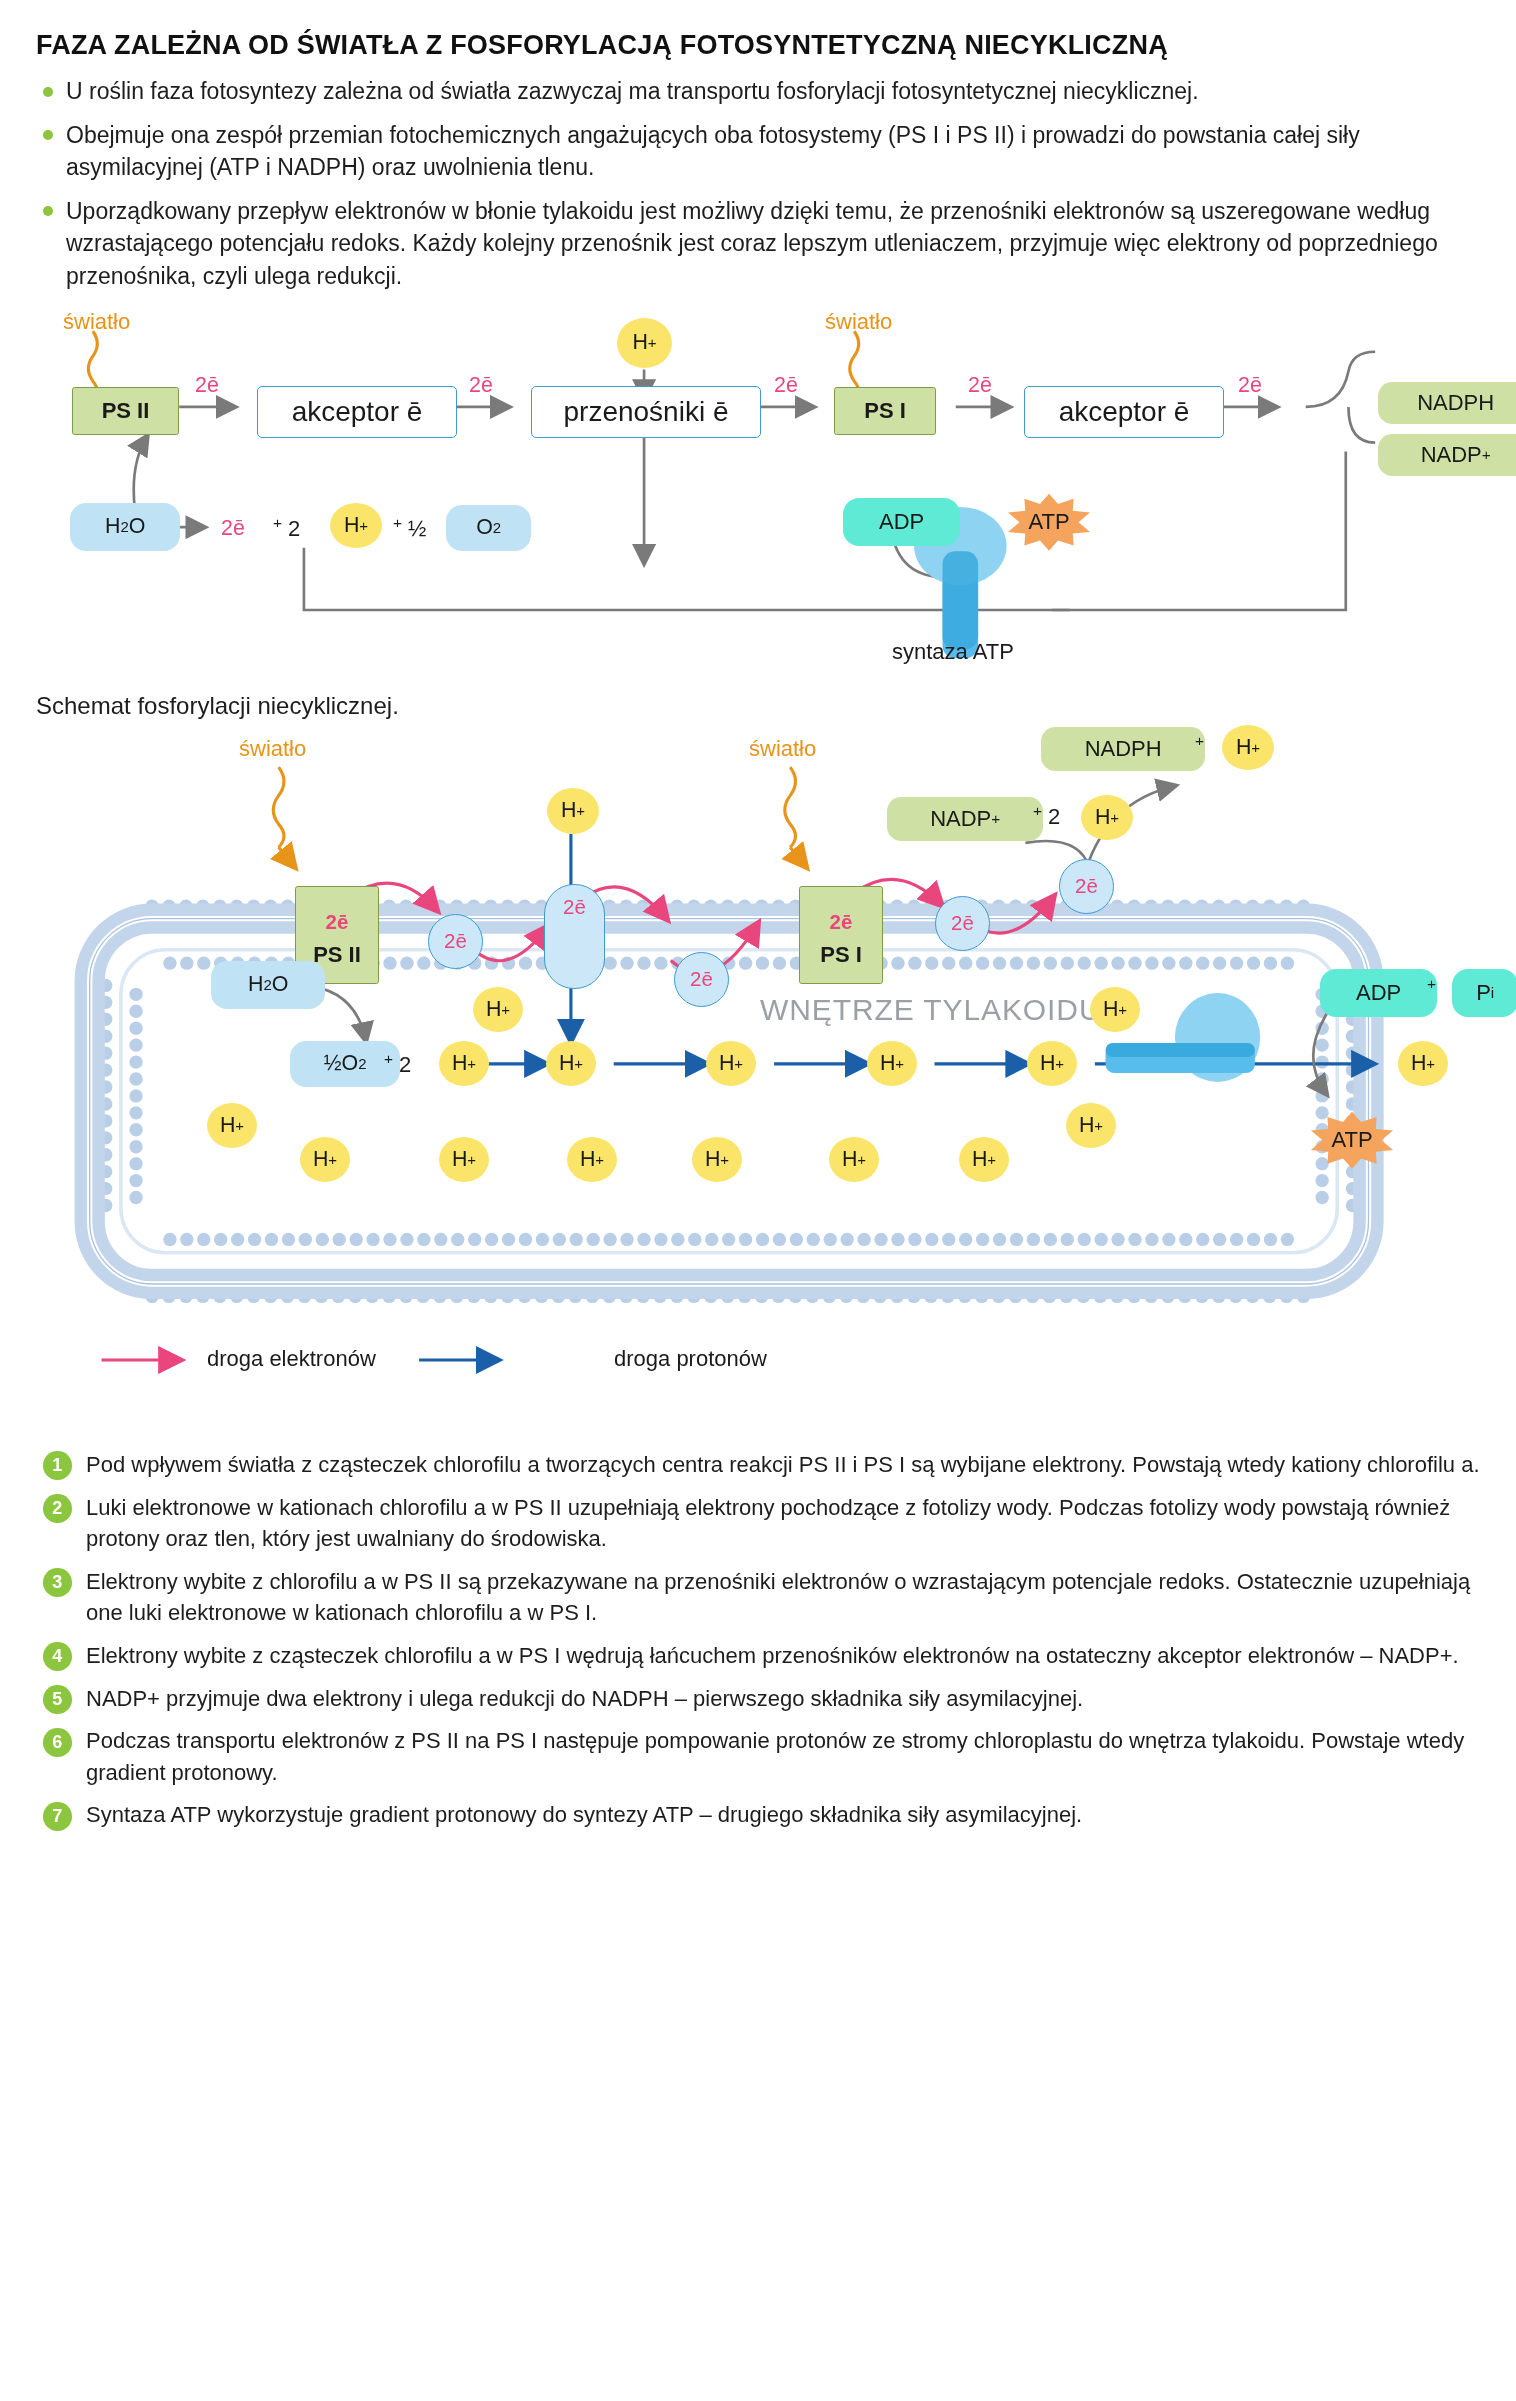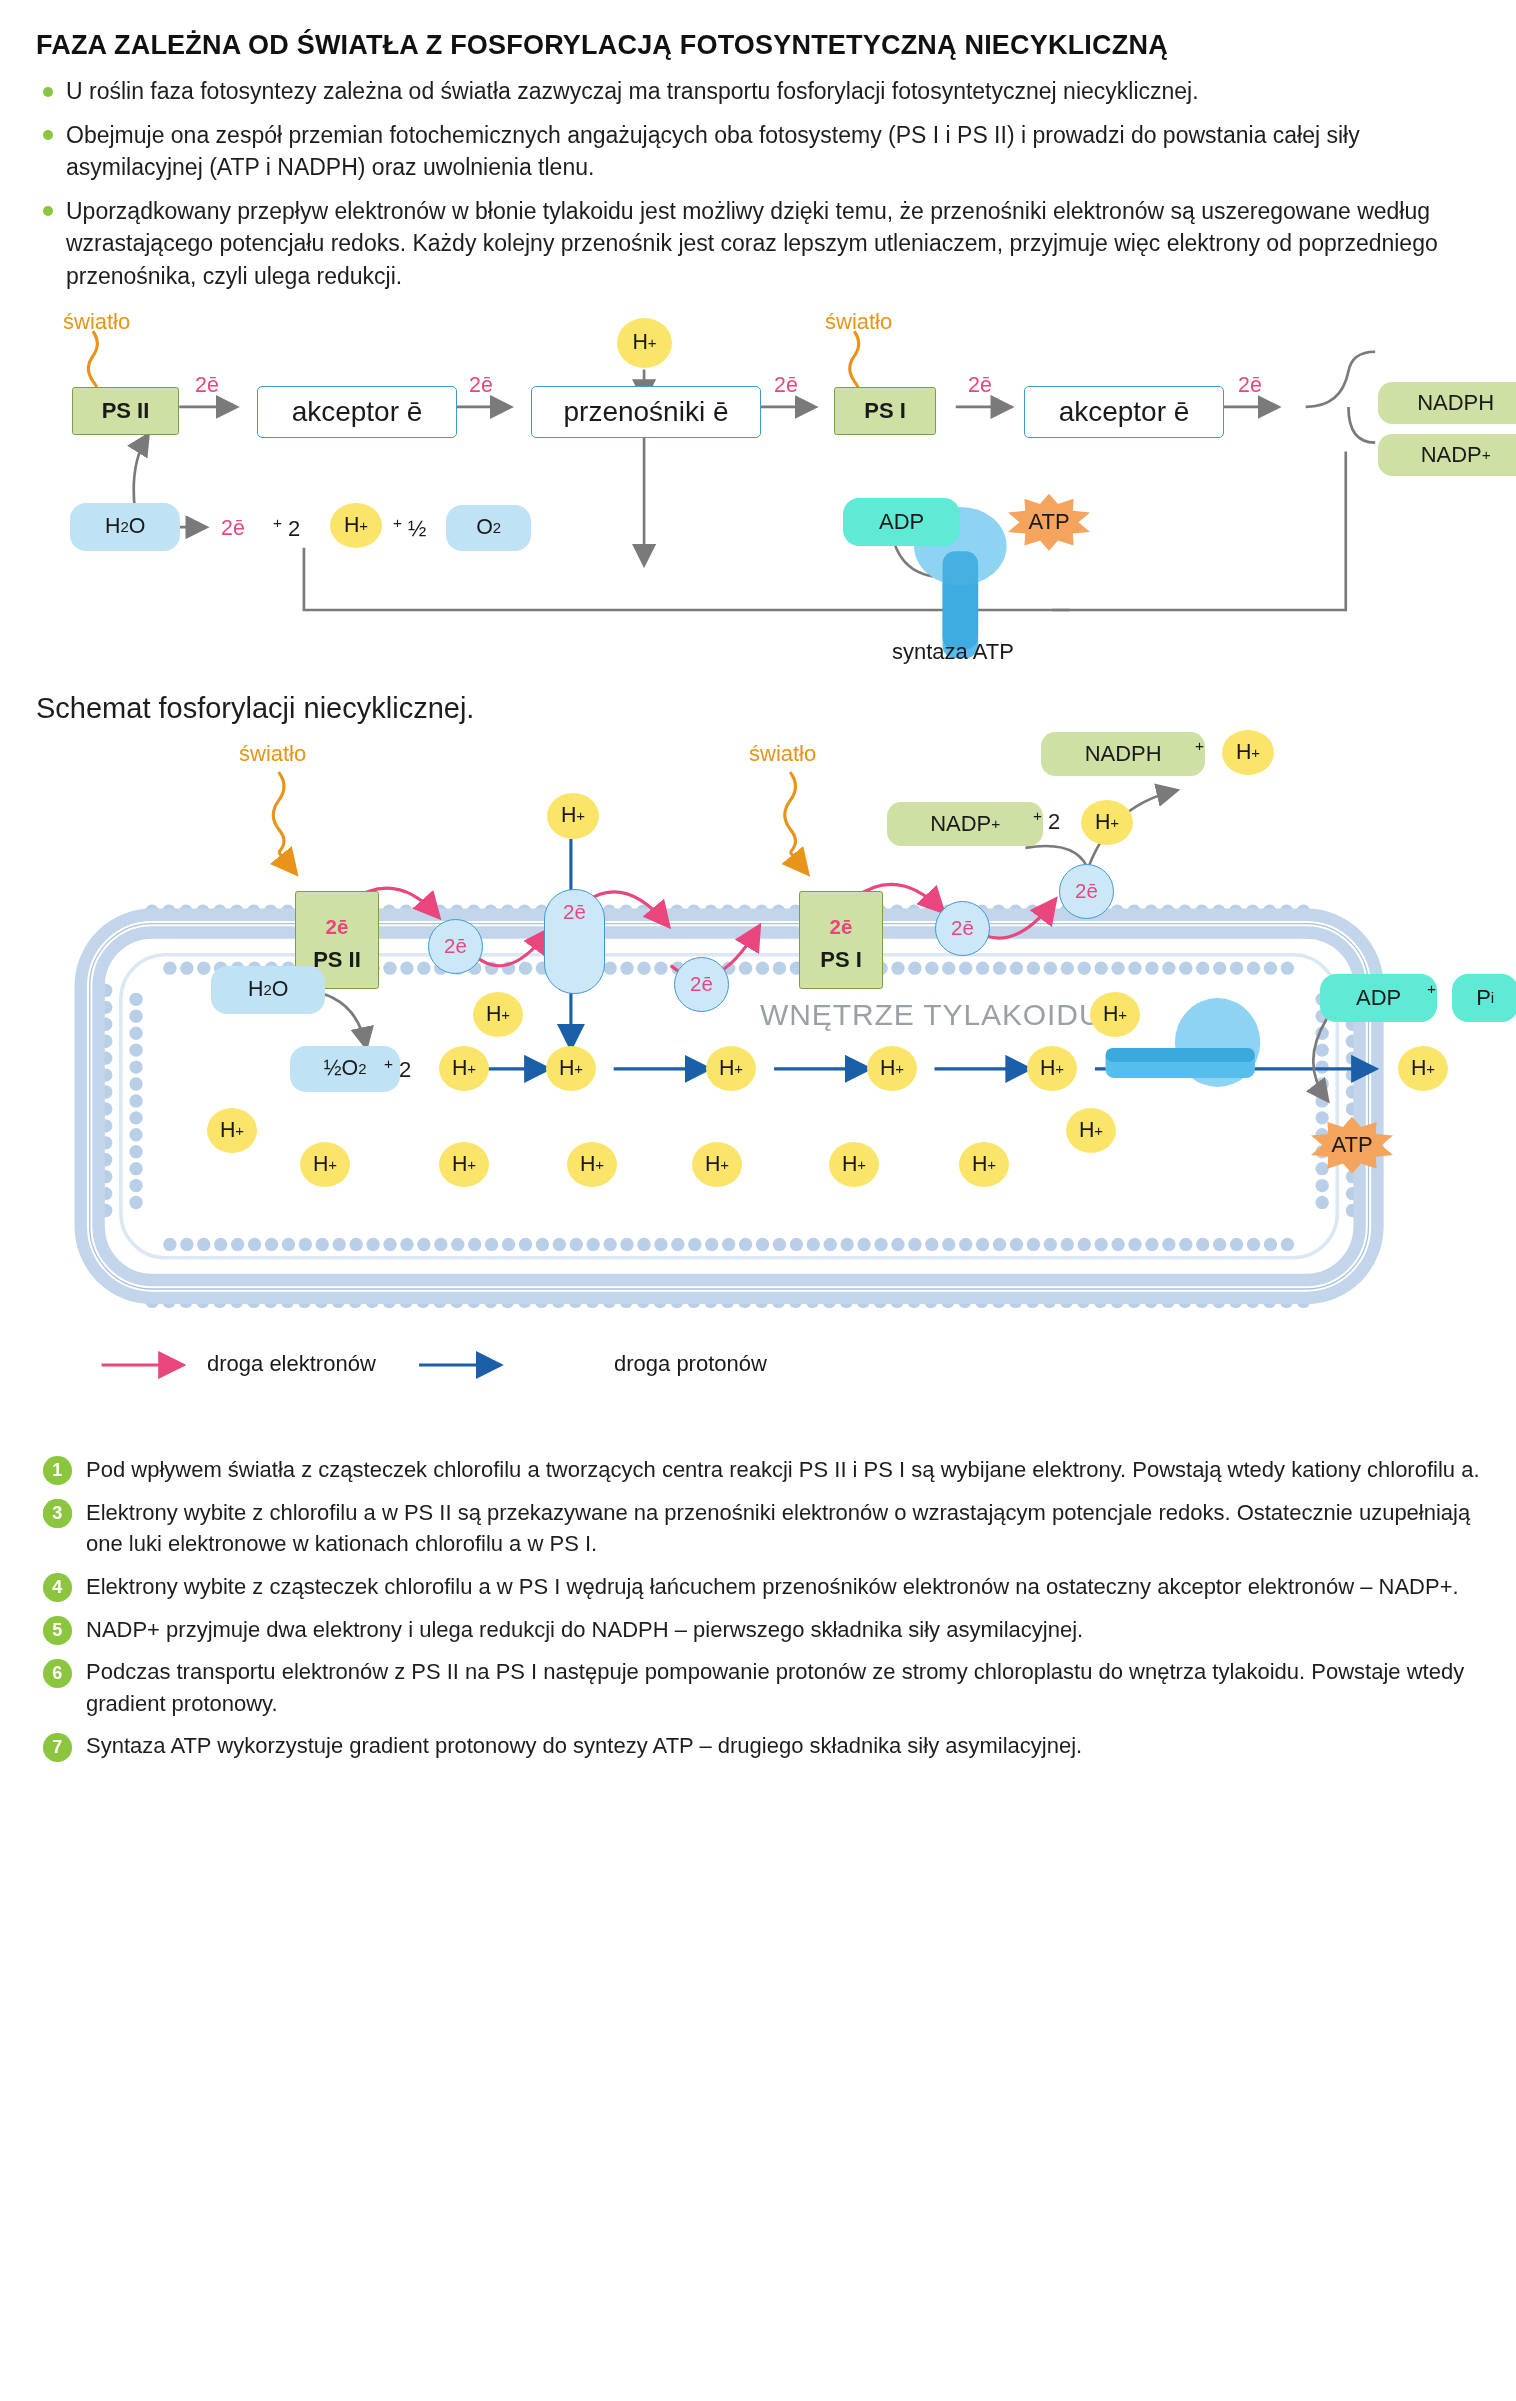--- a/index.html
+++ b/index.html
@@ -42,21 +42,21 @@
     content: "";
     position: absolute;
     left: 7.1px;
     top: 11.6px;
     width: 9.8px;
     height: 9.8px;
     border-radius: 50%;
     background: #8cc63f;
   }
   .caption {
-    font-size: 29px;
+    font-size: 24px;
     margin: 9px 0 7.1px 0;
     color: #1d1d1d;
   }
   .fig1 { position: relative; width: 1445px; height: 374px; margin-top: 16px; }
   .fig2 { position: relative; width: 1445px; height: 704px; margin-top: 5.3px; }
 
   
   .abs { position: absolute; }
 
   
@@ -744,21 +744,21 @@
       </defs>
       <line x1="4" y1="20" x2="92" y2="20" stroke="#e8467c" stroke-width="3.5" marker-end="url(#lgPink)"></line>
       <line x1="360" y1="20" x2="448" y2="20" stroke="#1a5fa8" stroke-width="3.5" marker-end="url(#lgBlue)"></line>
     </svg>
     <div class="abs plain-text" style="left:171px; top:619px;">droga elektronów</div>
     <div class="abs plain-text" style="left:578px; top:619px;">droga protonów</div>
   </div>
 
   <ol class="steps">
     <li><span class="num">1</span><span>Pod wpływem światła z cząsteczek chlorofilu a tworzących centra reakcji PS II i PS I są wybijane elektrony. Powstają wtedy kationy chlorofilu a.</span></li>
-    <li><span class="num">2</span></li>
+    <li><span class="num">2</span><span>Luki elektronowe w kationach chlorofilu a w PS II uzupełniają elektrony pochodzące z fotolizy wody. Podczas fotolizy wody powstają również protony oraz tlen, który jest uwalniany do środowiska.</span></li>
     <li><span class="num">3</span><span>Elektrony wybite z chlorofilu a w PS II są przekazywane na przenośniki elektronów o wzrastającym potencjale redoks. Ostatecznie uzupełniają one luki elektronowe w kationach chlorofilu a w PS I.</span></li>
     <li><span class="num">4</span><span>Elektrony wybite z cząsteczek chlorofilu a w PS I wędrują łańcuchem przenośników elektronów na ostateczny akceptor elektronów – NADP+.</span></li>
     <li><span class="num">5</span><span>NADP+ przyjmuje dwa elektrony i ulega redukcji do NADPH – pierwszego składnika siły asymilacyjnej.</span></li>
     <li><span class="num">6</span><span>Podczas transportu elektronów z PS II na PS I następuje pompowanie protonów ze stromy chloroplastu do wnętrza tylakoidu. Powstaje wtedy gradient protonowy.</span></li>
     <li><span class="num">7</span><span>Syntaza ATP wykorzystuje gradient protonowy do syntezy ATP – drugiego składnika siły asymilacyjnej.</span></li>
   </ol>
 
 </div>
 
 

